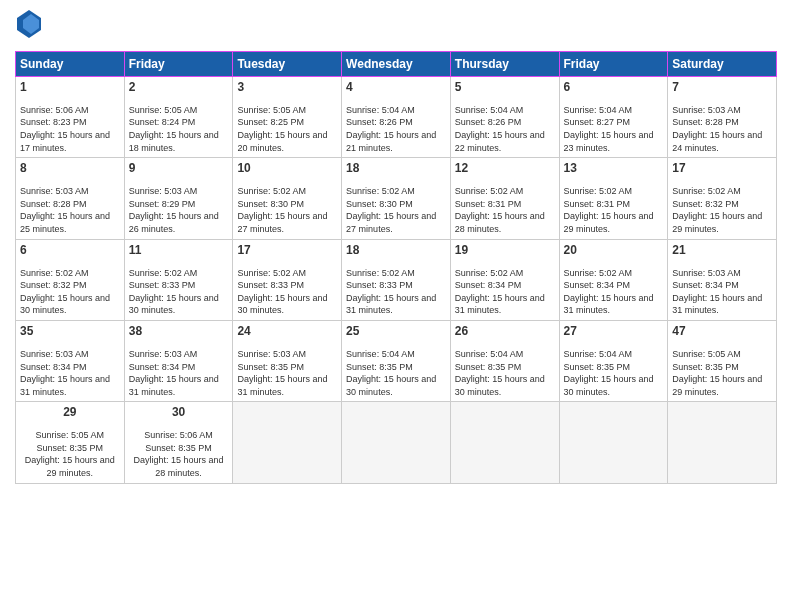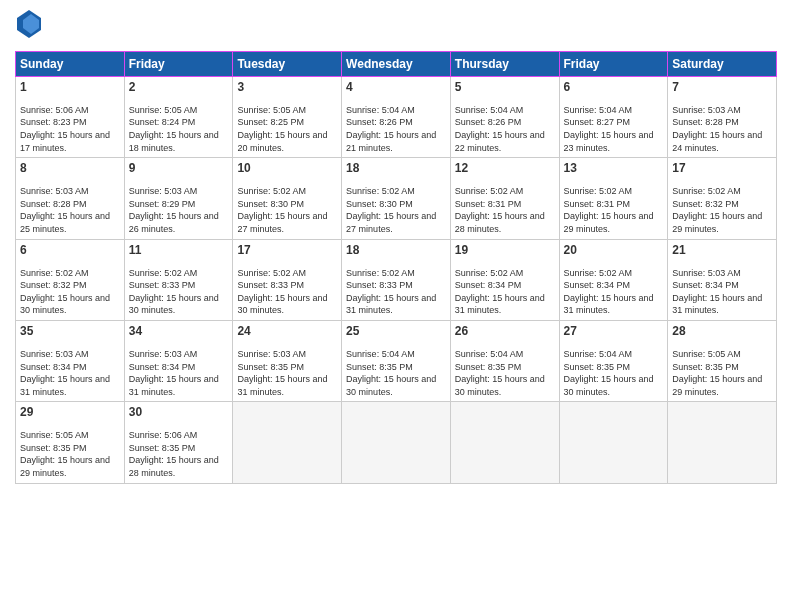--- a/index.html
+++ b/index.html
@@ -82,20 +82,21 @@
       margin-bottom: 1px;
     }
     .day-info {
       font-size: 9px;
       line-height: 1.4;
       color: #333;
       margin-top: 10px;
     }
     .last-row td {
       height: 70px;
+      text-align: center;
     }
   </style>
 </head>
 <body>
 
 <div class="container">
   <div class="header-area">
     <div class="logo">
       <div>
         <div class="logo-text">
@@ -217,41 +218,41 @@
             <span class="day-number">21</span>
 <div class="day-info">Sunrise: 5:03 AM<br>Sunset: 8:34 PM<br>Daylight: 15 hours and 31 minutes.</div>
           </td>
         </tr>
         <tr>
           <td>
             <span class="day-number">35</span>
 <div class="day-info">Sunrise: 5:03 AM<br>Sunset: 8:34 PM<br>Daylight: 15 hours and 31 minutes.</div>
           </td>
           <td>
-            <span class="day-number">34</span>
+            <span class="day-number">38</span>
 <div class="day-info">Sunrise: 5:03 AM<br>Sunset: 8:34 PM<br>Daylight: 15 hours and 31 minutes.</div>
           </td>
           <td>
             <span class="day-number">24</span>
 <div class="day-info">Sunrise: 5:03 AM<br>Sunset: 8:35 PM<br>Daylight: 15 hours and 31 minutes.</div>
           </td>
           <td>
             <span class="day-number">25</span>
 <div class="day-info">Sunrise: 5:04 AM<br>Sunset: 8:35 PM<br>Daylight: 15 hours and 30 minutes.</div>
           </td>
           <td>
             <span class="day-number">26</span>
 <div class="day-info">Sunrise: 5:04 AM<br>Sunset: 8:35 PM<br>Daylight: 15 hours and 30 minutes.</div>
           </td>
           <td>
             <span class="day-number">27</span>
 <div class="day-info">Sunrise: 5:04 AM<br>Sunset: 8:35 PM<br>Daylight: 15 hours and 30 minutes.</div>
           </td>
           <td>
-            <span class="day-number">28</span>
+            <span class="day-number">47</span>
 <div class="day-info">Sunrise: 5:05 AM<br>Sunset: 8:35 PM<br>Daylight: 15 hours and 29 minutes.</div>
           </td>
         </tr>
         <tr class="last-row">
           <td>
             <span class="day-number">29</span>
 <div class="day-info">Sunrise: 5:05 AM<br>Sunset: 8:35 PM<br>Daylight: 15 hours and 29 minutes.</div>
           </td>
           <td>
             <span class="day-number">30</span>

